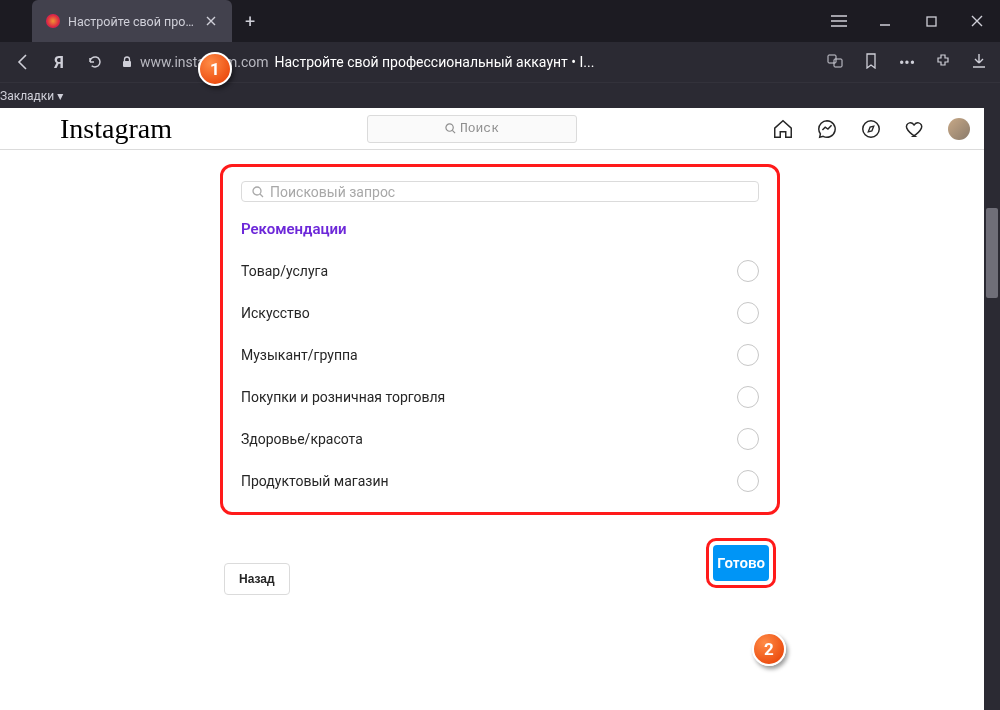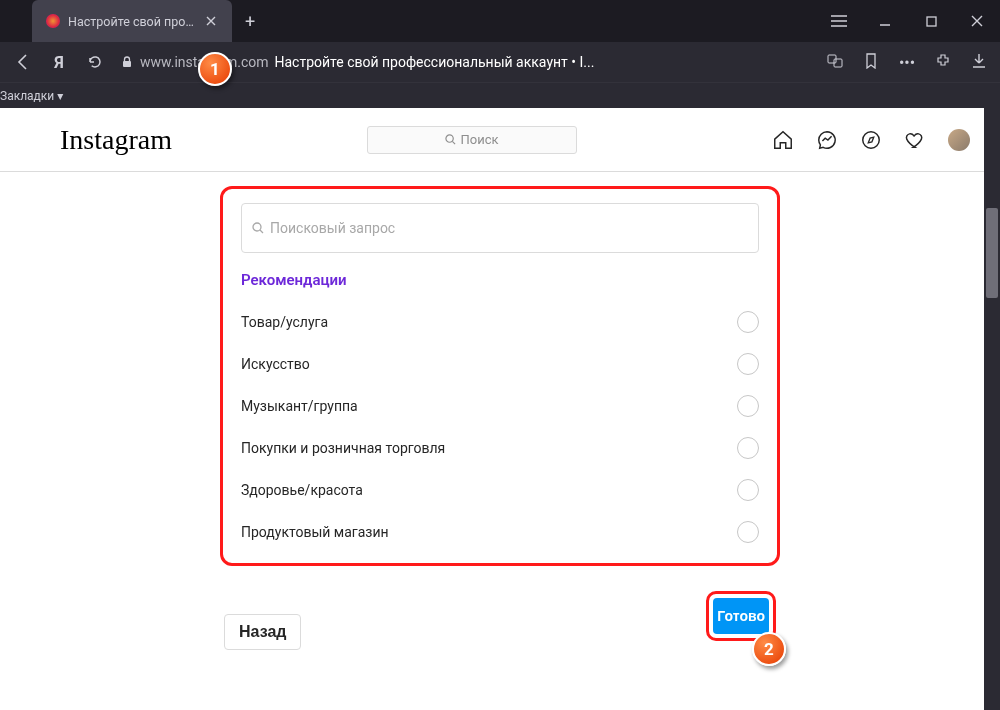--- a/index.html
+++ b/index.html
@@ -27,41 +27,41 @@
   .right-icons span { width:18px; display:flex; justify-content:center; }
 
   .bookbar { height: 26px; background: #2b2a33; display:flex; align-items:center; padding: 0 0; color:#cfcfd8; font-size:12px; border-top:1px solid rgba(255,255,255,0.04); }
 
   
   .viewport { position: relative; background: #fff; height: calc(710px - 42px - 40px - 26px); overflow: hidden; }
   .vscroll { position:absolute; right:0; top:0; bottom:0; width:16px; background:#2b2a33; }
   .vscroll .thumb { position:absolute; right:2px; top:100px; width:12px; height:90px; background:#6f6e78; border-radius:2px; }
 
   
-  .ig-header { height: 64px; border-bottom: 1px solid #dbdbdb; display:flex; align-items:center; padding: 0 30px 0 60px; background:#fff; }
+  .ig-header { height: 42px; border-bottom: 1px solid #dbdbdb; display:flex; align-items:center; padding: 0 30px 0 60px; background:#fff; }
   .ig-logo { font-family: 'Brush Script MT', cursive; font-size: 28px; font-weight: 500; }
-  .ig-search { margin: 0 auto; width: 210px; height: 28px; background:#fafafa; border:1px solid #dbdbdb; border-radius:3px; display:flex; align-items:center; justify-content:center; color:#8e8e8e; font-size:13px; gap:4px; }
+  .ig-search { margin: 0 auto; width: 210px; height: 28px; background:#fafafa; border:1px solid #dbdbdb; border-radius:3px; display:flex; align-items:center; justify-content:center; color:#8e8e8e; font-size:13px; gap:4px;font-family:Liberation Mono, monospace; }
   .ig-actions { display:flex; gap:22px; align-items:center; }
   .ig-actions svg { width:22px; height:22px; }
   .avatar { width:22px; height:22px; border-radius:50%; background: linear-gradient(135deg,#c8a987,#8a7a6a); }
 
   
   .stage { display:flex; justify-content:center; padding-top: 14px; }
   .card { width: 560px; position: relative; }
 
   .highlight-box { border: 3px solid #ff1a1a; border-radius: 12px; padding: 14px 18px 10px 18px; background:#fff; position: relative; }
-  .searchq { border:1px solid #dbdbdb; border-radius:4px; height:50px; display:flex; align-items:center; padding:0 10px; color:#a8a8a8; font-size:14px; gap:6px; margin-bottom: 18px; }
+  .searchq { border:1px solid #dbdbdb; border-radius:4px; height:21px; display:flex; align-items:center; padding:0 10px; color:#a8a8a8; font-size:14px; gap:6px; margin-bottom: 18px; }
   .section-title { font-weight:600; font-size:15px; color:#6d28d9; margin-bottom: 12px; }
   .opt { display:flex; align-items:center; justify-content:space-between; height:42px; font-size:14px; color:#262626; }
   .radio { width:22px; height:22px; border-radius:50%; border:1.5px solid #c7c7c7; display:flex; align-items:center; justify-content:center; }
   .radio.sel { width:24px; height:24px; border:3px solid #0d63c9; border-radius:4px; }
   .radio.sel::after { content:""; width:12px; height:12px; border-radius:50%; background:#0095f6; }
 
   .footer-row { display:flex; justify-content:space-between; align-items:center; margin-top: 16px; padding: 0 4px; }
-  .btn-back { border:1px solid #dbdbdb; background:#fff; color:#262626; font-size:16px; font-weight:600; padding: 8px 14px; border-radius:4px;margin-top:32px; }
+  .btn-back { border:1px solid #dbdbdb; background:#fff; color:#262626; font-size:12px; font-weight:600; padding: 8px 14px; border-radius:4px;margin-top:32px; }
   .done-wrap { border:3px solid #ff1a1a; border-radius:10px; padding:4px; position:relative; }
   .btn-done { background:#0095f6; color:#fff; font-size:14px; font-weight:600; padding: 10px 4px; border:none; border-radius:4px; }
 
   .callout { position:absolute; width:34px; height:34px; border-radius:50%; background: radial-gradient(circle at 35% 30%, #ff8b46, #e63a00); border:2px solid #fff; box-shadow: 2px 3px 4px rgba(0,0,0,0.4); display:flex; align-items:center; justify-content:center; color:#fff; font-weight:700; font-size:17px; z-index:5; }
   .c1 { top: 52px; left: 198px; }
   .c2 { top: 632px; left: 752px; }
 
   svg { display:block; }
 </style>
 </head>

